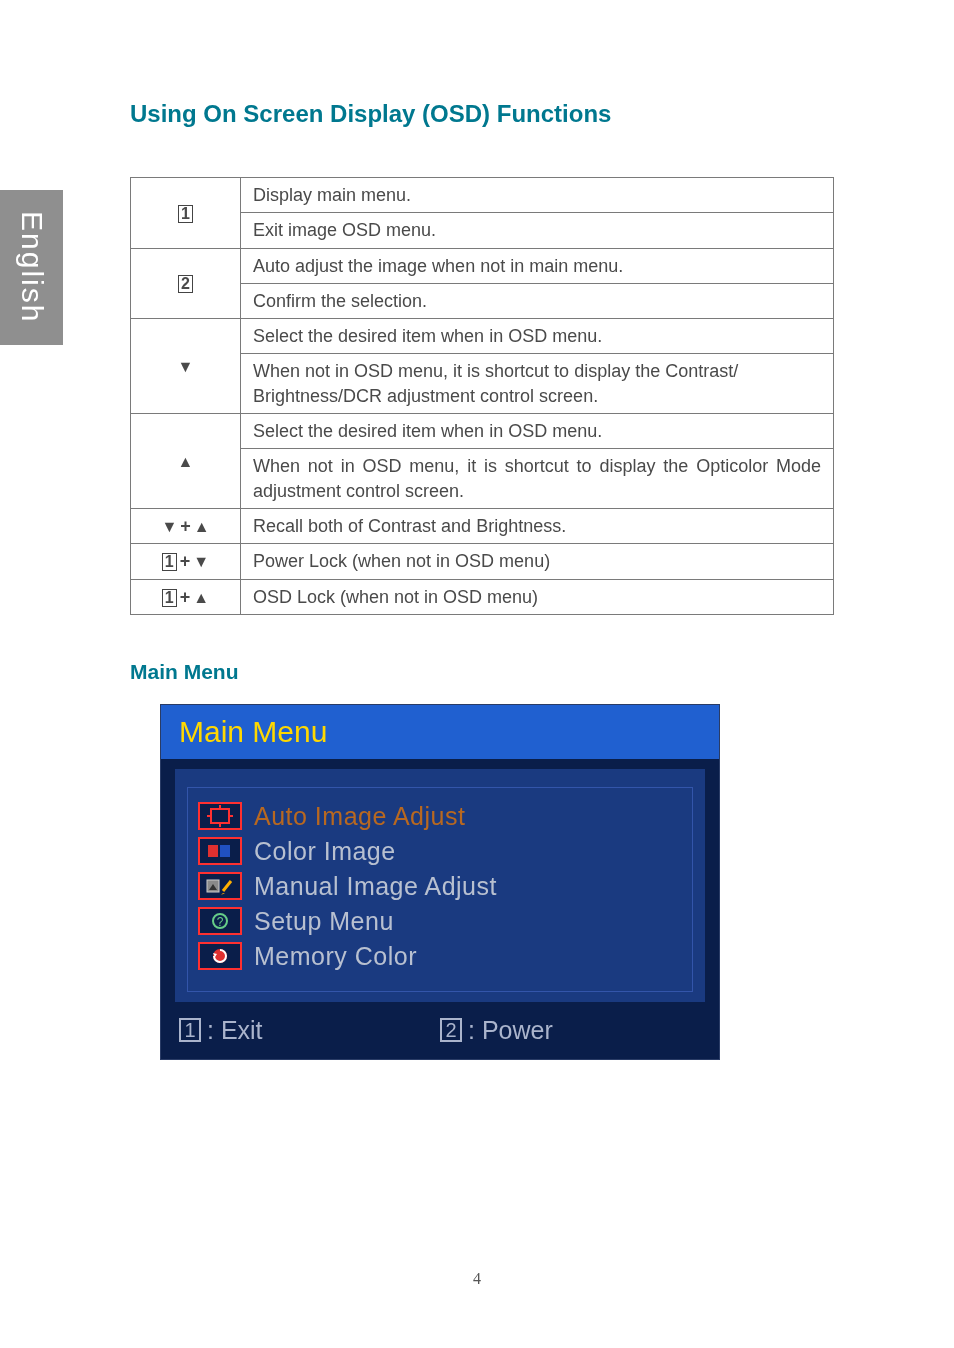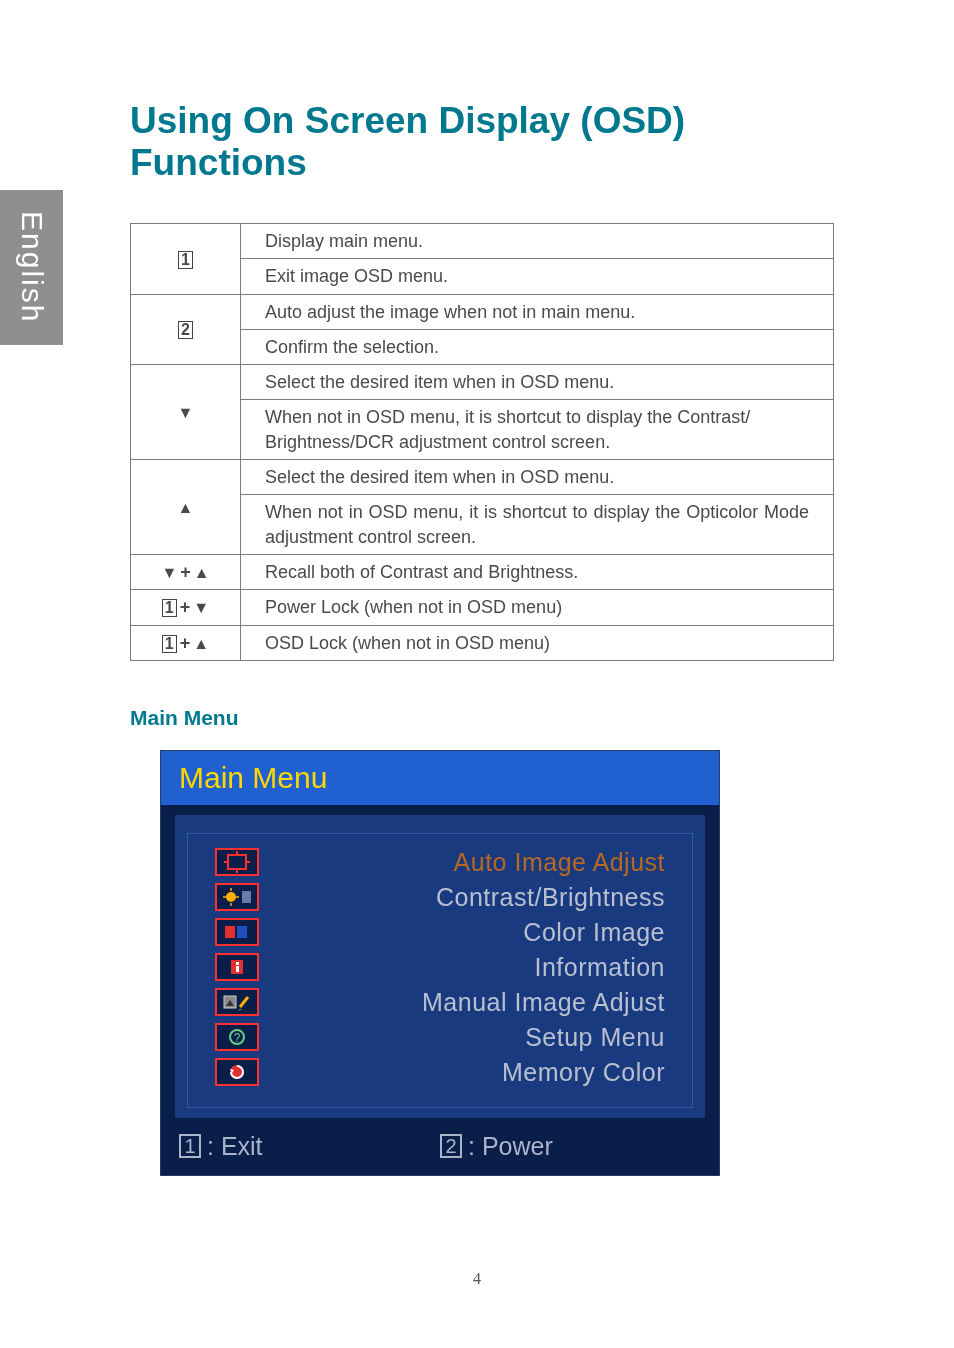--- a/index.html
+++ b/index.html
@@ -33,33 +33,33 @@
     color: #fff;
     font-size: 30px;
     letter-spacing: 2px;
     writing-mode: vertical-rl;
     text-orientation: mixed;
     transform: rotate(0deg);
     font-family: Arial, sans-serif;
   }
   h1.title {
     color: #00788f;
-    font-size: 37px;
+    font-size: 24px;
     font-weight: bold;
-    margin: 0 0 39px 0;
+    margin: 0 0 49px 0;
   }
   table.osd-table {
     border-collapse: collapse;
     width: 100%;
     font-size: 18px;
     color: #4a4a4a;
   }
   table.osd-table td {
     border: 1px solid #7a7a7a;
-    padding: 5px 24px;
+    padding: 5px 12px;
     vertical-align: middle;
     line-height: 1.35;
   }
   table.osd-table td.key-cell {
     width: 110px;
     text-align: center;
     font-size: 18px;
   }
   .boxnum {
     display: inline-block;
@@ -109,22 +109,21 @@
     margin: 0 10px;
   }
   .osd-inner {
     border: 1px solid #3355aa;
     background: #1a3a80;
     padding: 8px 10px 14px 10px;
   }
   .osd-item {
     display: flex;
     align-items: center;
-    margin: 6px 17px;
-    justify-content: space-between;
+    margin: 6px 0;
   }
   .osd-icon {
     width: 44px;
     height: 28px;
     border: 2px solid #ff3030;
     margin-right: 12px;
     display: flex;
     align-items: center;
     justify-content: center;
     flex-shrink: 0;
@@ -250,56 +249,31 @@
                 <rect x="8" y="4" width="18" height="14" fill="none" stroke="#ff3030" stroke-width="2"></rect>
                 <line x1="17" y1="0" x2="17" y2="4" stroke="#ff3030" stroke-width="2"></line>
                 <line x1="17" y1="18" x2="17" y2="22" stroke="#ff3030" stroke-width="2"></line>
                 <line x1="4" y1="11" x2="8" y2="11" stroke="#ff3030" stroke-width="2"></line>
                 <line x1="26" y1="11" x2="30" y2="11" stroke="#ff3030" stroke-width="2"></line>
               </svg>
           </div>
           <span class="osd-label">Auto Image Adjust</span>
         </div>
 
-        <div class="osd-item">
-          <div class="osd-icon">
-            <svg viewBox="0 0 34 22">
-                <circle cx="11" cy="11" r="5" fill="#ffb000"></circle>
-                <g stroke="#ffb000" stroke-width="1.5">
-                  <line x1="11" y1="2" x2="11" y2="5"></line>
-                  <line x1="11" y1="17" x2="11" y2="20"></line>
-                  <line x1="3" y1="11" x2="6" y2="11"></line>
-                  <line x1="16" y1="11" x2="19" y2="11"></line>
-                </g>
-                <rect x="22" y="5" width="9" height="12" fill="#6a7aaa"></rect>
-              </svg>
-          </div>
-          <span class="osd-label">Contrast/Brightness</span>
-        </div>
 
         <div class="osd-item">
           <div class="osd-icon">
             <svg viewBox="0 0 34 22">
                 <rect x="5" y="5" width="10" height="12" fill="#e03030"></rect>
                 <rect x="17" y="5" width="10" height="12" fill="#2050c0"></rect>
               </svg>
           </div>
           <span class="osd-label">Color Image</span>
         </div>
 
-        <div class="osd-item">
-          <div class="osd-icon">
-            <svg viewBox="0 0 34 22">
-                <rect x="11" y="4" width="12" height="14" fill="#e03030"></rect>
-                <rect x="16" y="6" width="3" height="3" fill="#fff"></rect>
-                <rect x="16" y="10" width="3" height="6" fill="#fff"></rect>
-              </svg>
-          </div>
-          <span class="osd-label">Information</span>
-        </div>
 
         <div class="osd-item">
           <div class="osd-icon">
             <svg viewBox="0 0 34 22">
                 <rect x="4" y="5" width="12" height="12" fill="#8a8a8a" stroke="#ccc"></rect>
                 <path d="M6 15 L10 9 L14 15 Z" fill="#333"></path>
                 <path d="M20 16 L28 6" stroke="#ffb000" stroke-width="3"></path>
                 <path d="M20 18 L18 20 L22 18 Z" fill="#ffb000"></path>
               </svg>
           </div>

